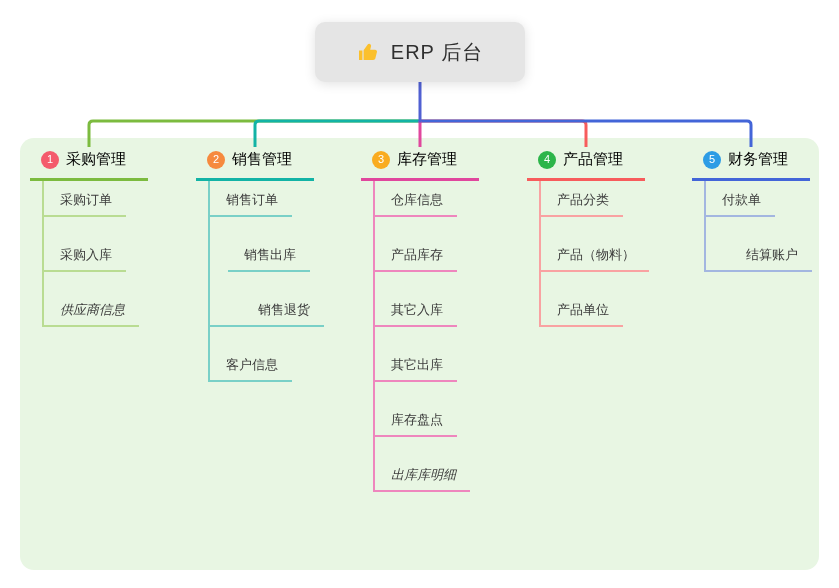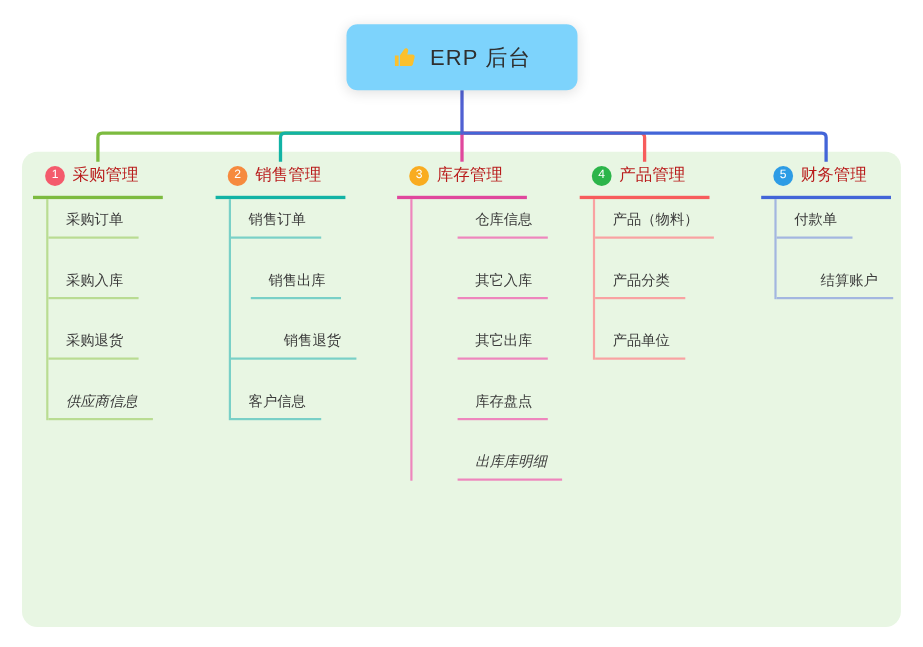--- a/index.html
+++ b/index.html
@@ -6,21 +6,21 @@
   body{
     width:839px;height:588px;position:relative;overflow:hidden;
     font-family:"Liberation Sans","DejaVu Sans",sans-serif;
   }
   .connectors{
     position:absolute;left:0;top:0;width:839px;height:588px;
     pointer-events:none;z-index:2;
   }
   .root-node{
     position:absolute;left:315px;top:22px;width:210px;height:60px;
-    background:#7dd3fc;border-radius:10px;
+    background:#e5e5e5;border-radius:10px;
     box-shadow:0 2px 12px rgba(0,0,0,.12);
     display:flex;align-items:center;justify-content:center;gap:10px;
     z-index:3;cursor:pointer;
   }
   .root-node .thumb-icon{width:24px;height:24px;display:inline-block;}
   .root-title{font-size:20px;color:#2f2f2f;letter-spacing:1px;}
   .panel{
     position:absolute;left:20px;top:138px;width:799px;height:432px;
     background:#e8f6e3;border-radius:14px;z-index:1;
   }
@@ -29,21 +29,21 @@
   }
   .branch-header{
     display:flex;align-items:center;gap:7px;
     padding:0 0 9px 11px;border-bottom:3px solid;cursor:pointer;
   }
   .branch-badge{
     width:18px;height:18px;border-radius:50%;flex:0 0 18px;
     display:flex;align-items:center;justify-content:center;
     color:#fff;font-size:11px;line-height:1;
   }
-  .branch-label{font-size:15px;color:#b91c1c;white-space:nowrap;}
+  .branch-label{font-size:15px;color:#000000;white-space:nowrap;}
   .branch-children{
     margin-left:12px;border-left:2px solid;
   }
   .child-row{height:55px;display:flex;align-items:flex-end;}
   .child-row:first-child{height:36px;}
   .child-label{
     display:inline-block;border-bottom:2px solid;
     padding:0 14px 6px 16px;font-size:13px;color:#3b3b3b;
     white-space:nowrap;cursor:pointer;
   }
@@ -81,23 +81,20 @@
           <span class="branch-label">采购管理</span>
         </div>
         <div class="branch-children" style="border-left-color: rgb(185, 220, 146);">
           <div class="child-row">
             <span class="child-label" style="border-bottom-color: rgb(185, 220, 146);">采购订单</span>
           </div>
           <div class="child-row">
             <span class="child-label" style="border-bottom-color: rgb(185, 220, 146);">采购入库</span>
           </div>
           <div class="child-row">
-            <span class="child-label" style="border-bottom-color: rgb(185, 220, 146);">采购退货</span>
-          </div>
-          <div class="child-row">
             <span class="child-label" style="border-bottom-color: rgb(185, 220, 146); font-style: italic;">供应商信息</span>
           </div>
         </div>
       </div>
       <div class="branch-column" style="left: 196px; width: 118px;">
         <div class="branch-header" style="border-bottom-color: rgb(18, 179, 165);">
           <span class="branch-badge" style="background: rgb(246, 138, 62);">2</span>
           <span class="branch-label">销售管理</span>
         </div>
         <div class="branch-children" style="border-left-color: rgb(121, 208, 199);">
@@ -113,23 +110,26 @@
           <div class="child-row">
             <span class="child-label" style="border-bottom-color: rgb(121, 208, 199); padding-left: 16px;">客户信息</span>
           </div>
         </div>
       </div>
       <div class="branch-column" style="left: 361px; width: 118px;">
         <div class="branch-header" style="border-bottom-color: rgb(224, 71, 157);">
           <span class="branch-badge" style="background: rgb(249, 172, 32);">3</span>
           <span class="branch-label">库存管理</span>
         </div>
-        <div class="branch-children" style="border-left-color: rgb(238, 134, 189); padding-left: 41px;">
+        <div class="branch-children" style="border-left-color: rgb(238, 134, 189);">
           <div class="child-row">
             <span class="child-label" style="border-bottom-color: rgb(238, 134, 189);">仓库信息</span>
+          </div>
+          <div class="child-row">
+            <span class="child-label" style="border-bottom-color: rgb(238, 134, 189);">产品库存</span>
           </div>
           <div class="child-row">
             <span class="child-label" style="border-bottom-color: rgb(238, 134, 189);">其它入库</span>
           </div>
           <div class="child-row">
             <span class="child-label" style="border-bottom-color: rgb(238, 134, 189);">其它出库</span>
           </div>
           <div class="child-row">
             <span class="child-label" style="border-bottom-color: rgb(238, 134, 189);">库存盘点</span>
           </div>
@@ -138,24 +138,24 @@
           </div>
         </div>
       </div>
       <div class="branch-column" style="left: 527px; width: 118px;">
         <div class="branch-header" style="border-bottom-color: rgb(247, 92, 92);">
           <span class="branch-badge" style="background: rgb(44, 181, 74);">4</span>
           <span class="branch-label">产品管理</span>
         </div>
         <div class="branch-children" style="border-left-color: rgb(249, 162, 162);">
           <div class="child-row">
-            <span class="child-label" style="border-bottom-color: rgb(249, 162, 162);">产品（物料）</span>
+            <span class="child-label" style="border-bottom-color: rgb(249, 162, 162);">产品分类</span>
           </div>
           <div class="child-row">
-            <span class="child-label" style="border-bottom-color: rgb(249, 162, 162);">产品分类</span>
+            <span class="child-label" style="border-bottom-color: rgb(249, 162, 162);">产品（物料）</span>
           </div>
           <div class="child-row">
             <span class="child-label" style="border-bottom-color: rgb(249, 162, 162);">产品单位</span>
           </div>
         </div>
       </div>
       <div class="branch-column" style="left: 692px; width: 118px;">
         <div class="branch-header" style="border-bottom-color: rgb(67, 101, 216);">
           <span class="branch-badge" style="background: rgb(45, 156, 229);">5</span>
           <span class="branch-label">财务管理</span>

